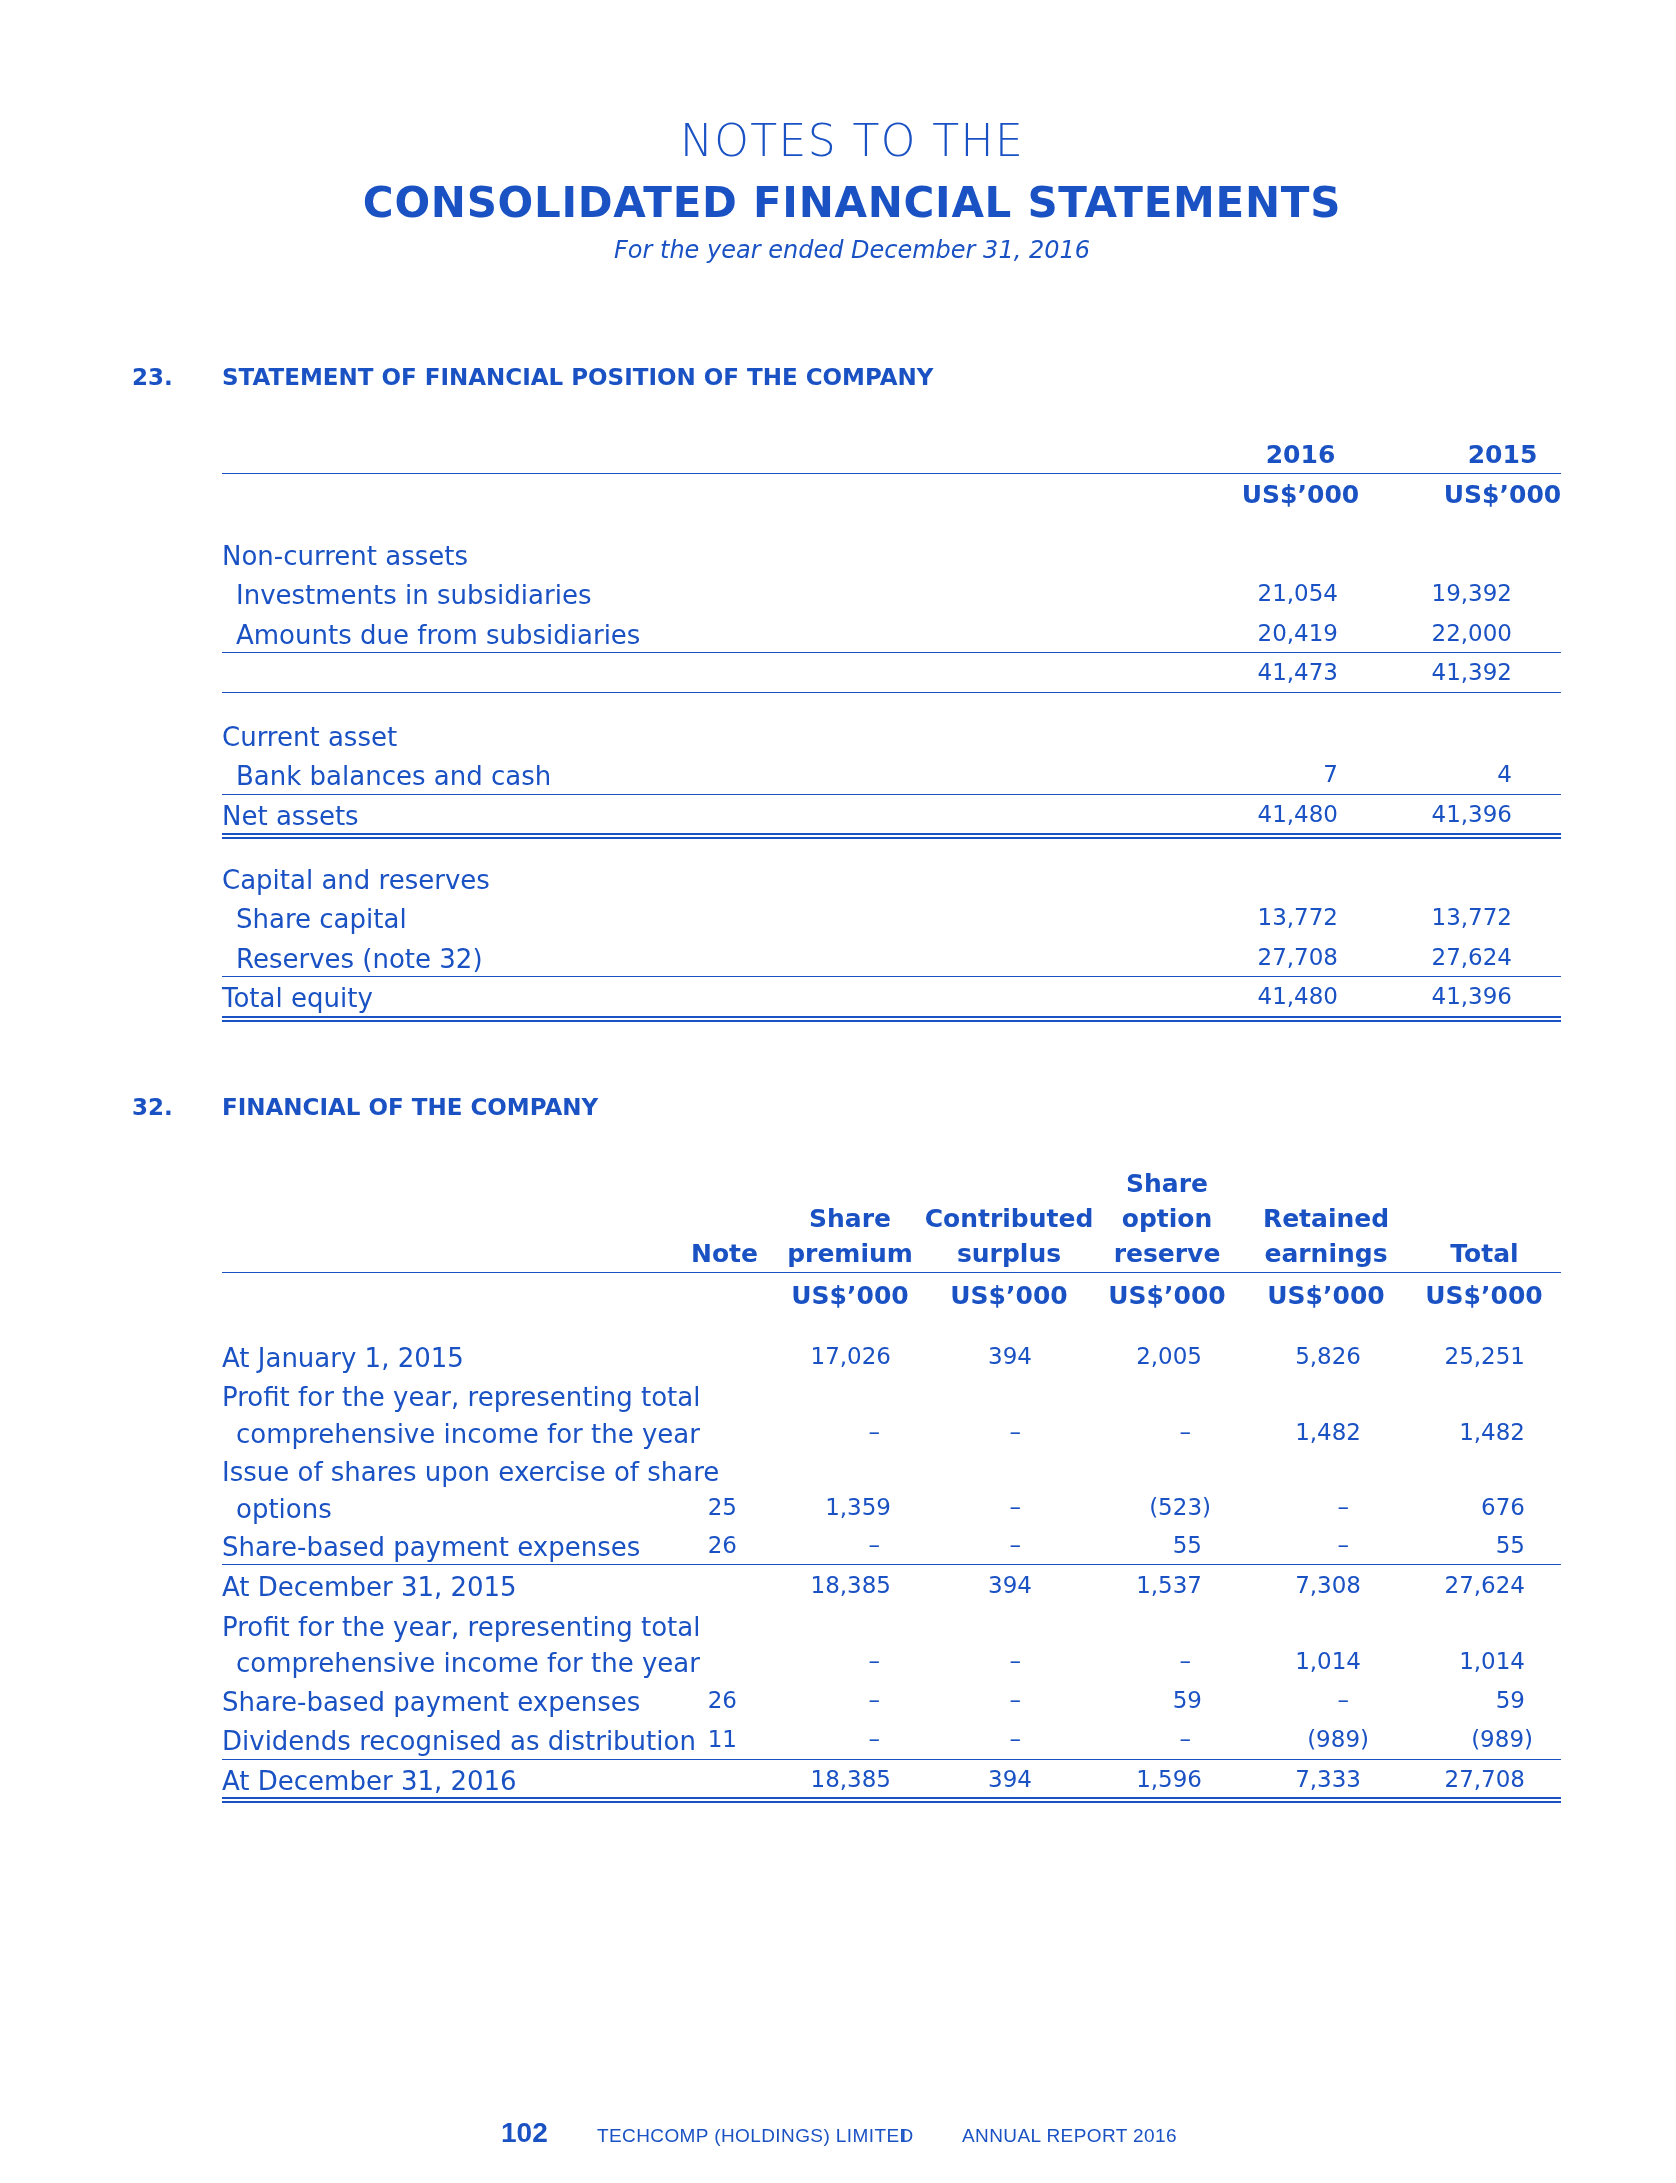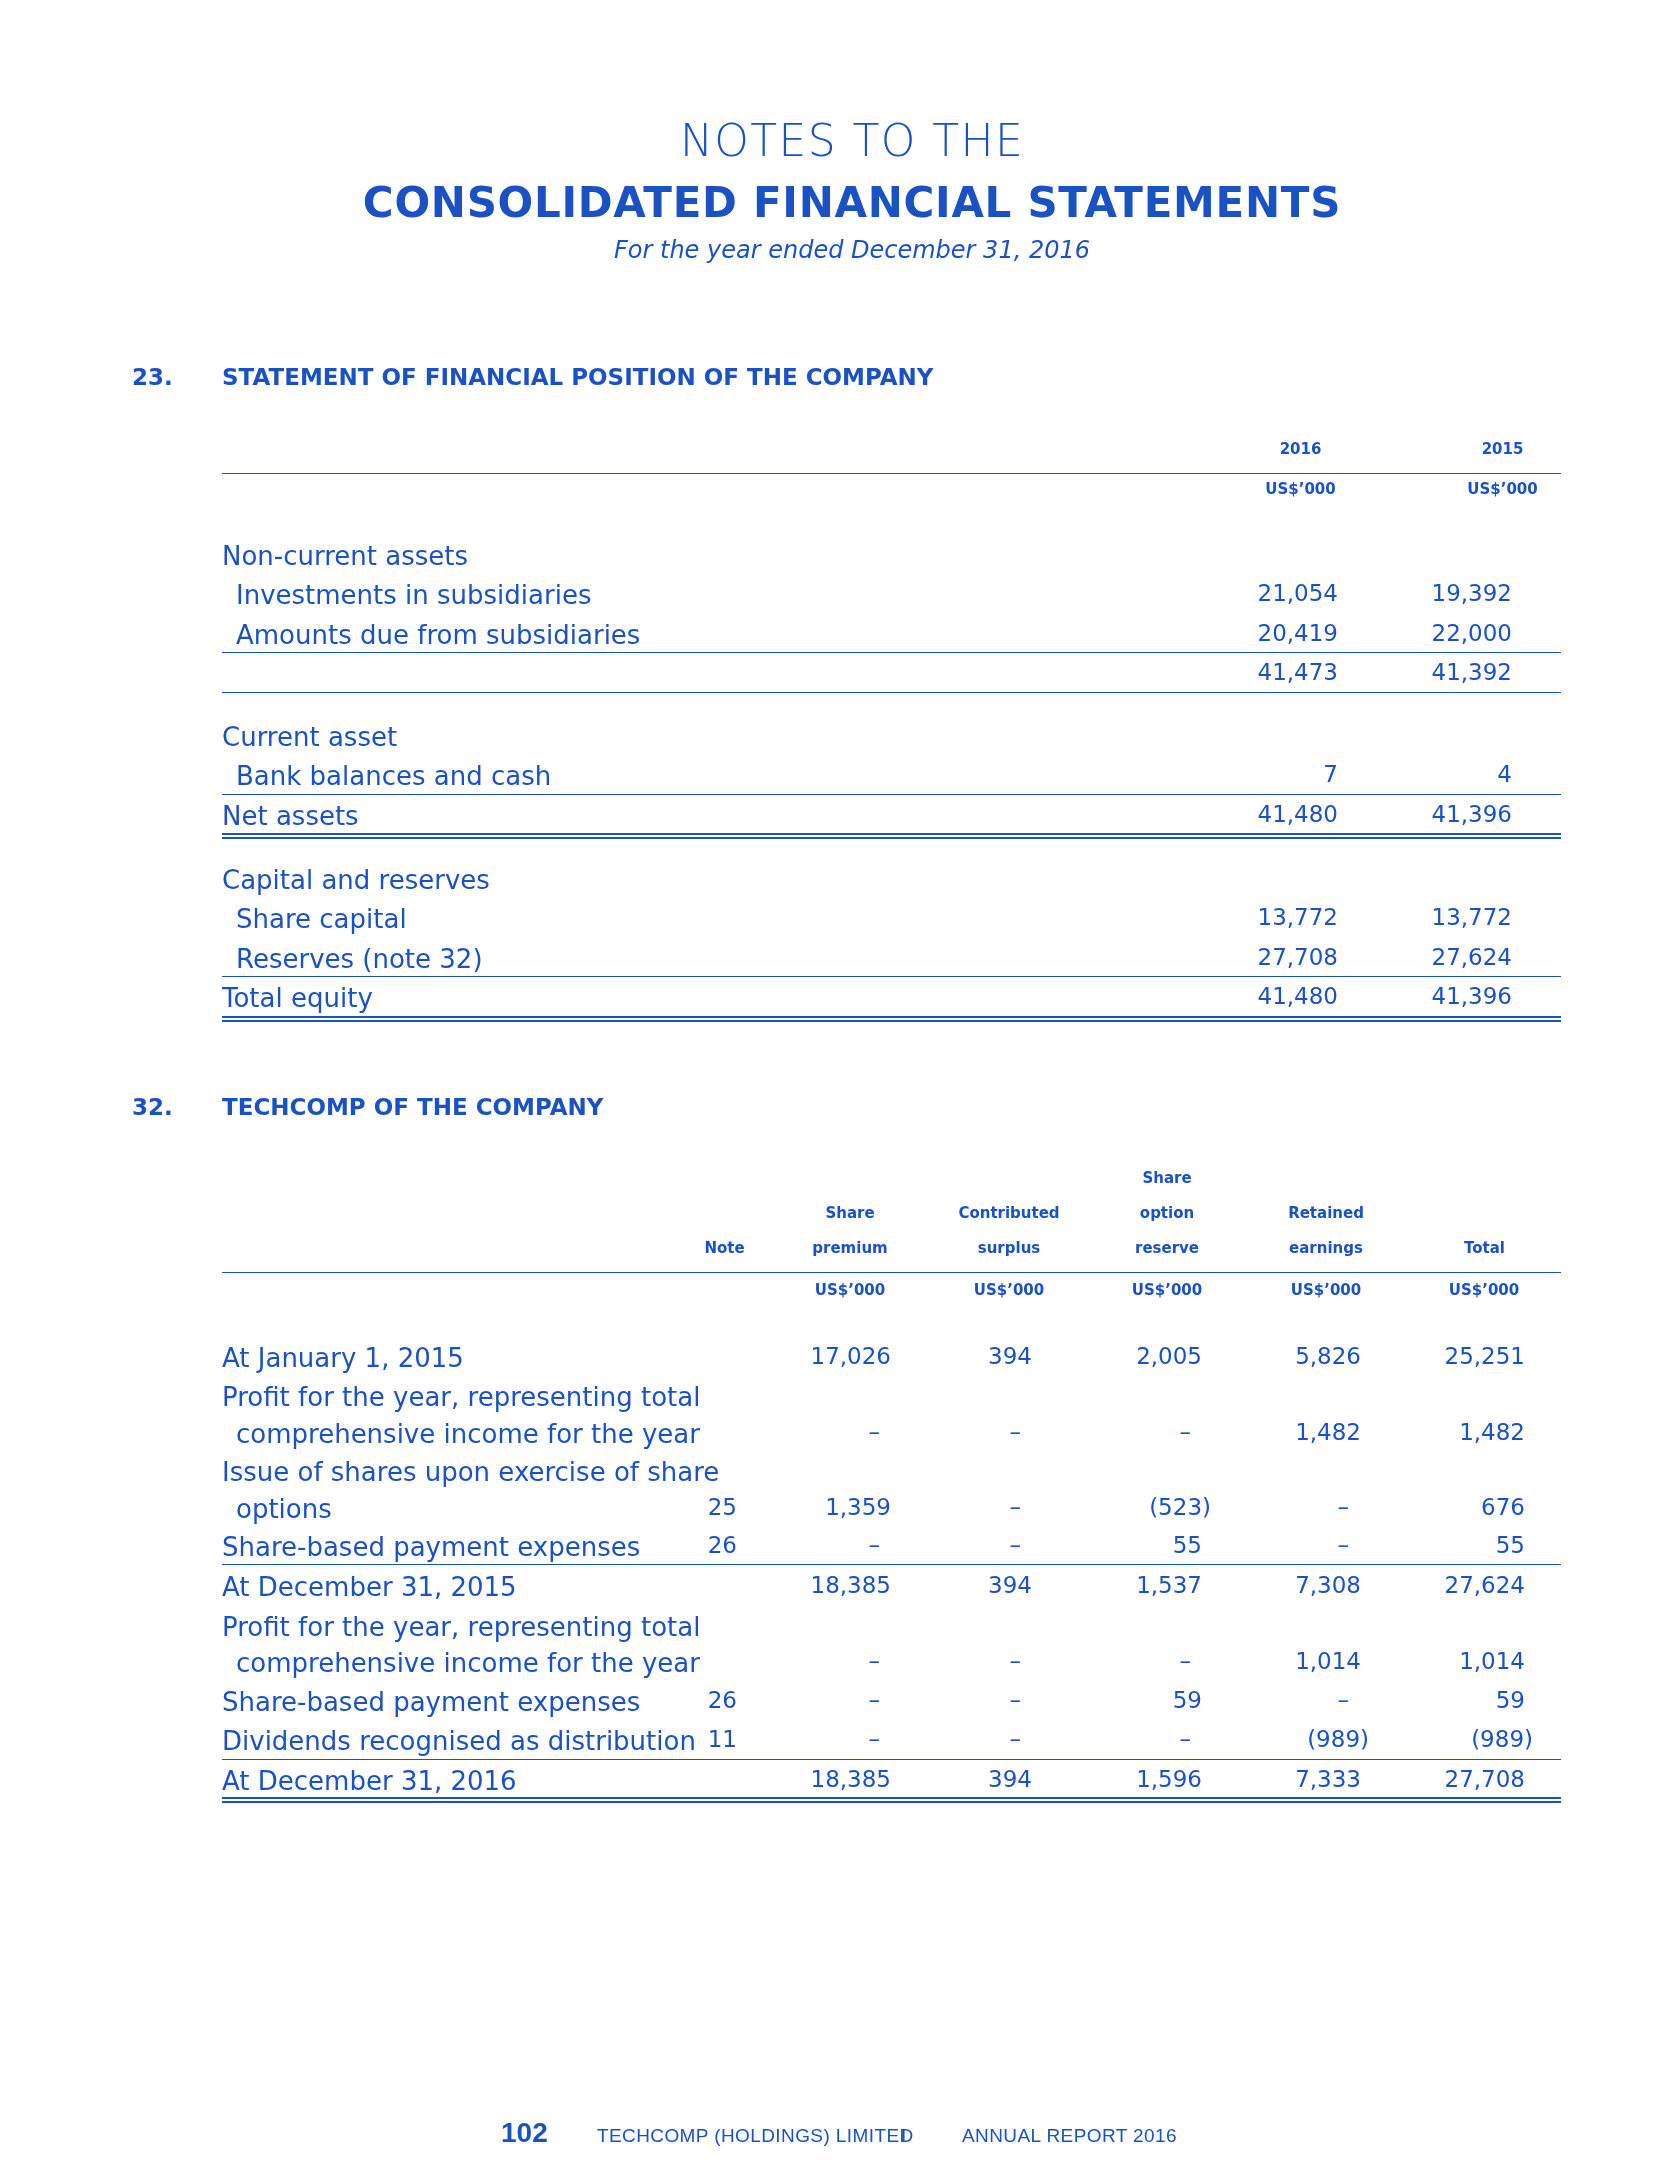--- a/index.html
+++ b/index.html
@@ -4,21 +4,21 @@
 <style>
   html, body { margin: 0; padding: 0; background: #ffffff; }
   body { width: 1677px; height: 2183px; position: relative; overflow: hidden;
          font-family: "DejaVu Sans", sans-serif; color: #1a52c4; }
   .abs { position: absolute; white-space: nowrap; }
   .title1 { left: 0; width: 1704px; text-align: center; top: 115px; font-size: 44px; font-weight: 300; letter-spacing: 1.4px; }
   .title2 { left: 0; width: 1704px; text-align: center; top: 178px; font-size: 42px; font-weight: bold; letter-spacing: 0.7px; }
   .subtitle { left: 0; width: 1704px; text-align: center; top: 236px; font-size: 24px; font-style: italic; }
   .sec-num { font-size: 23px; font-weight: bold; }
   .sec-title { font-size: 23px; font-weight: bold; }
-  .hdr { font-size: 15px; font-weight: bold; text-align: center; }
+  .hdr { font-size: 25px; font-weight: bold; text-align: center; }
   .cell { font-size: 26px; }
   .num { font-size: 23px; text-align: right; }
   .rule { position: absolute; height: 1.4px; background: #1a52c4; }
   .dbl { position: absolute; height: 5.7px; border-top: 2.1px solid #1a52c4; border-bottom: 2.1px solid #1a52c4; box-sizing: border-box; }
   .footer-num { font-family: "Liberation Sans", sans-serif; font-weight: bold; font-size: 28px; }
   .footer-text { font-family: "Liberation Sans", sans-serif; font-size: 19px; letter-spacing: 0.4px; }
 </style>
 </head>
 <body>
 
@@ -71,21 +71,21 @@
     <div class="abs num" style="left:1371px; width:141px; top:983px;">41,396</div>
     <div class="rule" style="left:222px; width:1339px; top:652px;"></div>
     <div class="rule" style="left:222px; width:1339px; top:692px;"></div>
     <div class="rule" style="left:222px; width:1339px; top:794px;"></div>
     <div class="dbl" style="left:222px; width:1339px; top:833px;"></div>
     <div class="rule" style="left:222px; width:1339px; top:976px;"></div>
     <div class="dbl" style="left:222px; width:1339px; top:1016px;"></div>
   </div>
 
 <div class="abs sec-num" style="left:132px; top:1094px;">32.</div>
-<div class="abs sec-title" style="left:222px; top:1094px;">TECHCOMP OF THE COMPANY</div>
+<div class="abs sec-title" style="left:222px; top:1094px;">FINANCIAL OF THE COMPANY</div>
 
 <div id="s32-headers">
     <div class="abs hdr" style="left:744px; width:212px; top:1204px;">Share</div>
     <div class="abs hdr" style="left:744px; width:212px; top:1239px;">premium</div>
     <div class="abs hdr" style="left:903px; width:212px; top:1204px;">Contributed</div>
     <div class="abs hdr" style="left:903px; width:212px; top:1239px;">surplus</div>
     <div class="abs hdr" style="left:1061px; width:212px; top:1169px;">Share</div>
     <div class="abs hdr" style="left:1061px; width:212px; top:1204px;">option</div>
     <div class="abs hdr" style="left:1061px; width:212px; top:1239px;">reserve</div>
     <div class="abs hdr" style="left:1220px; width:212px; top:1204px;">Retained</div>

